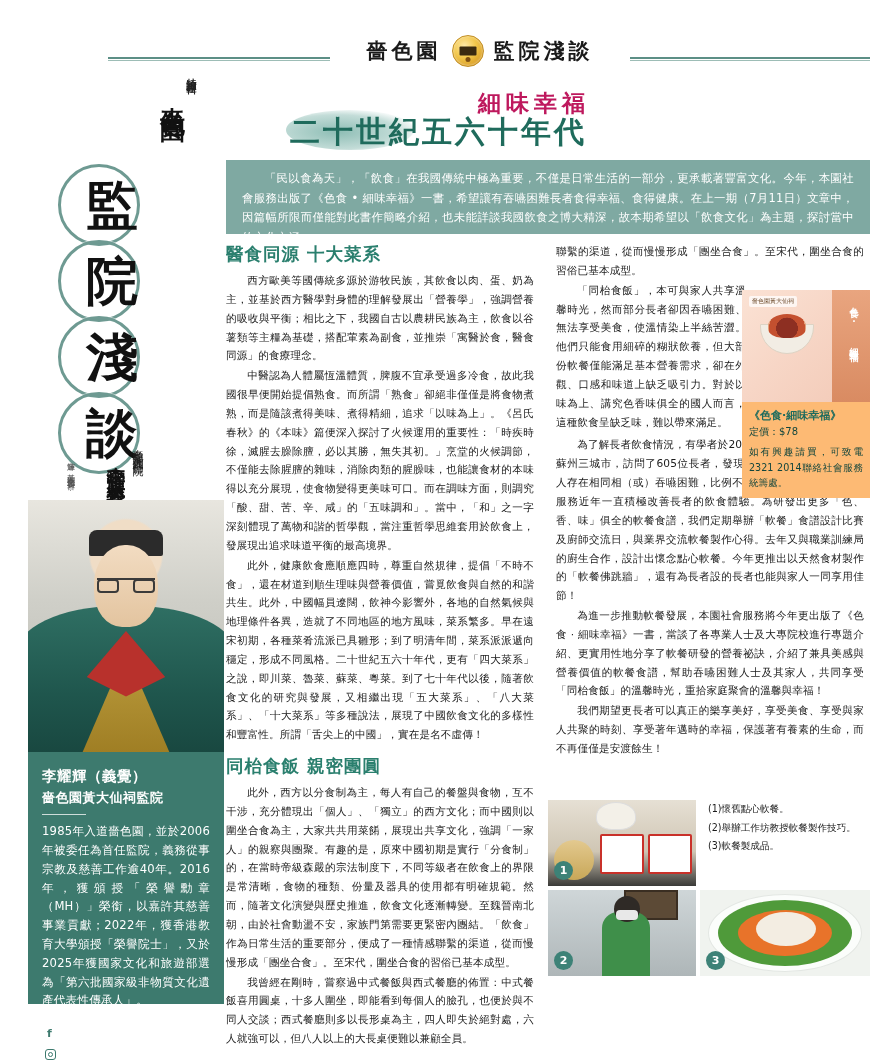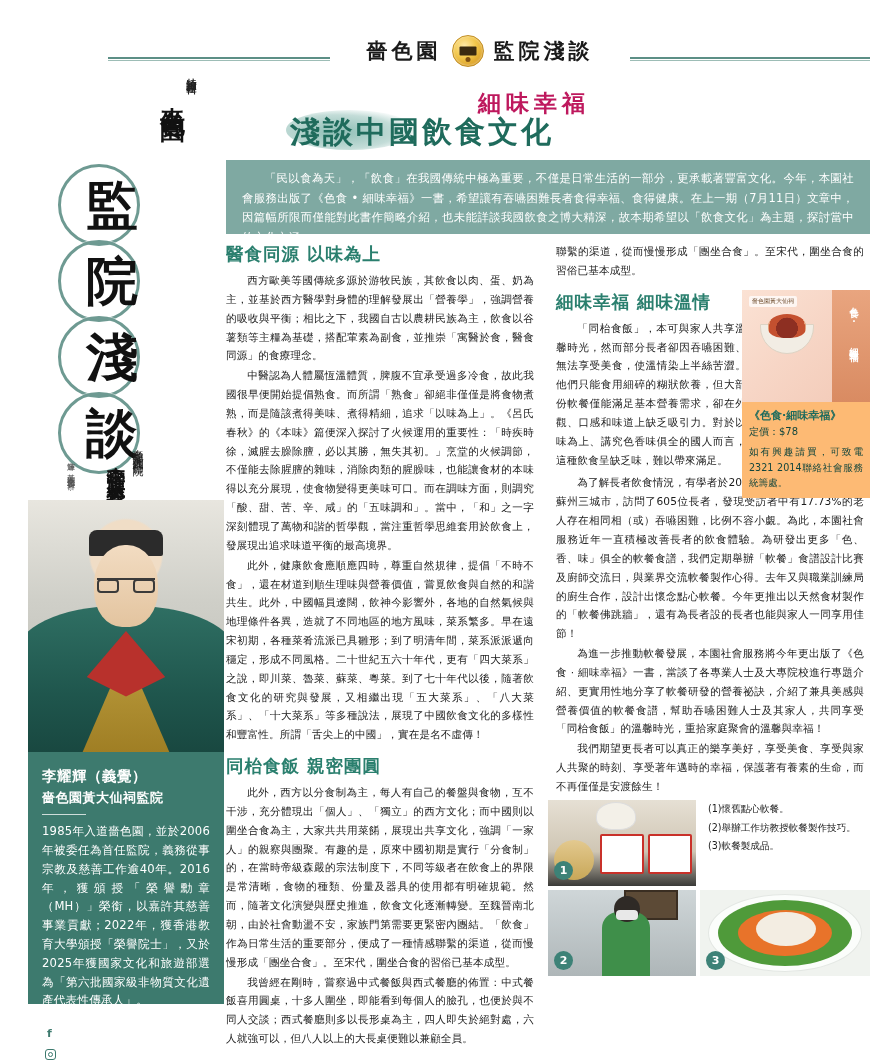--- a/index.html
+++ b/index.html
@@ -357,45 +357,44 @@
       <span>嗇色園黃大仙祠</span>
     </div>
     <div class="social">
       <span class="sq ig"></span>
       <span>ssy_wongtaisintemple</span>
     </div>
   </div>
 
   <div class="sub-title">細味幸福</div>
   <div class="brush"></div>
-  <div class="main-title"><span>淺談中國飲食文化</span></div>
+  <div class="main-title"><span>二十世紀五六十年代</span></div>
 
   <div class="intro">
     <p>「民以食為天」，「飲食」在我國傳統中極為重要，不僅是日常生活的一部分，更承載著豐富文化。今年，本園社會服務出版了《色食 • 細味幸福》一書，希望讓有吞嚥困難長者食得幸福、食得健康。在上一期（7月11日）文章中，因篇幅所限而僅能對此書作簡略介紹，也未能詳談我國飲食之博大精深，故本期希望以「飲食文化」為主題，探討當中的文化內涵。</p>
   </div>
 
   <div class="col col-a">
-    <div class="h2 first">醫食同源 以味為上</div>
+    <div class="h2 first">醫食同源 十大菜系</div>
     <div class="body">
       <p>西方歐美等國傳統多源於游牧民族，其飲食以肉、蛋、奶為主，並基於西方醫學對身體的理解發展出「營養學」，強調營養的吸收與平衡；相比之下，我國自古以農耕民族為主，飲食以谷薯類等主糧為基礎，搭配葷素為副食，並推崇「寓醫於食，醫食同源」的食療理念。</p>
       <p>中醫認為人體屬恆溫體質，脾腹不宜承受過多冷食，故此我國很早便開始提倡熟食。而所謂「熟食」卻絕非僅僅是將食物煮熟，而是隨該煮得美味、煮得精細，追求「以味為上」。《呂氏春秋》的《本味》篇便深入探討了火候運用的重要性：「時疾時徐，滅腥去臊除膻，必以其勝，無失其初。」烹堂的火候調節，不僅能去除腥膻的雜味，消除肉類的腥臊味，也能讓食材的本味得以充分展現，使食物變得更美味可口。而在調味方面，則調究「酸、甜、苦、辛、咸」的「五味調和」。當中，「和」之一字深刻體現了萬物和諧的哲學觀，當注重哲學思維套用於飲食上，發展現出追求味道平衡的最高境界。</p>
       <p>此外，健康飲食應順應四時，尊重自然規律，提倡「不時不食」，還在材道到順生理味與營養價值，嘗覓飲食與自然的和諧共生。此外，中國幅員遼闊，飲神今影響外，各地的自然氣候與地理條件各異，造就了不同地區的地方風味，菜系繁多。早在遠宋初期，各種菜肴流派已具雛形；到了明清年間，菜系派派遞向穩定，形成不同風格。二十世紀五六十年代，更有「四大菜系」之說，即川菜、魯菜、蘇菜、粵菜。到了七十年代以後，隨著飲食文化的研究與發展，又相繼出現「五大菜系」、「八大菜系」、「十大菜系」等多種說法，展現了中國飲食文化的多樣性和豐富性。所謂「舌尖上的中國」，實在是名不虛傳！</p>
     </div>
     <div class="h2">同枱食飯 親密團圓</div>
     <div class="body">
       <p>此外，西方以分食制為主，每人有自己的餐盤與食物，互不干涉，充分體現出「個人」、「獨立」的西方文化；而中國則以圍坐合食為主，大家共共用菜餚，展現出共享文化，強調「一家人」的親察與團聚。有趣的是，原來中國初期是實行「分食制」的，在當時帝級森嚴的宗法制度下，不同等級者在飲食上的界限是常清晰，食物的種類、份量及器具的使用都有明確規範。然而，隨著文化演變與歷史推進，飲食文化逐漸轉變。至魏晉南北朝，由於社會動盪不安，家族門第需要更緊密內團結。「飲食」作為日常生活的重要部分，便成了一種情感聯繫的渠道，從而慢慢形成「團坐合食」。至宋代，圍坐合食的習俗已基本成型。</p>
       <p>我曾經在剛時，嘗察過中式餐飯與西式餐廳的佈置：中式餐飯喜用圓桌，十多人圍坐，即能看到每個人的臉孔，也便於與不同人交談；西式餐廳則多以長形桌為主，四人即失於絕對處，六人就強可以，但八人以上的大長桌便難以兼顧全員。</p>
     </div>
   </div>
 
   <div class="col col-b">
     <div class="body" style="text-indent:0">
       <p style="text-indent:0">聯繫的渠道，從而慢慢形成「團坐合食」。至宋代，圍坐合食的習俗已基本成型。</p>
     </div>
-    <div class="h2">細味幸福 細味溫情</div>
     <div class="body" style="width:190px">
       <p>「同枱食飯」，本可與家人共享溫馨時光，然而部分長者卻因吞嚥困難、無法享受美食，使溫情染上半絲苦澀。他們只能食用細碎的糊狀飲養，但大部份軟餐僅能滿足基本營養需求，卻在外觀、口感和味道上缺乏吸引力。對於以味為上、講究色香味俱全的國人而言，這種飲食呈缺乏味，難以帶來滿足。</p>
     </div>
     <div class="body" style="margin-top:4px">
       <p>為了解長者飲食情況，有學者於2019年巡訪了北京、青島、蘇州三城市，訪問了605位長者，發現受訪者中有17.73%的老人存在相同相（或）吞嚥困難，比例不容小覷。為此，本園社會服務近年一直積極改善長者的飲食體驗。為研發出更多「色、香、味」俱全的軟餐食譜，我們定期舉辦「軟餐」食譜設計比賽及廚師交流日，與業界交流軟餐製作心得。去年又與職業訓練局的廚生合作，設計出懷念點心軟餐。今年更推出以天然食材製作的「軟餐佛跳牆」，還有為長者設的長者也能與家人一同享用佳節！</p>
       <p>為進一步推動軟餐發展，本園社會服務將今年更出版了《色食 · 細味幸福》一書，當談了各專業人士及大專院校進行專題介紹、更實用性地分享了軟餐研發的營養祕訣，介紹了兼具美感與營養價值的軟餐食譜，幫助吞嚥困難人士及其家人，共同享受「同枱食飯」的溫馨時光，重拾家庭聚會的溫馨與幸福！</p>
       <p>我們期望更長者可以真正的樂享美好，享受美食、享受與家人共聚的時刻、享受著年邁時的幸福，保護著有養素的生命，而不再僅僅是安渡餘生！</p>
     </div>
   </div>
 

